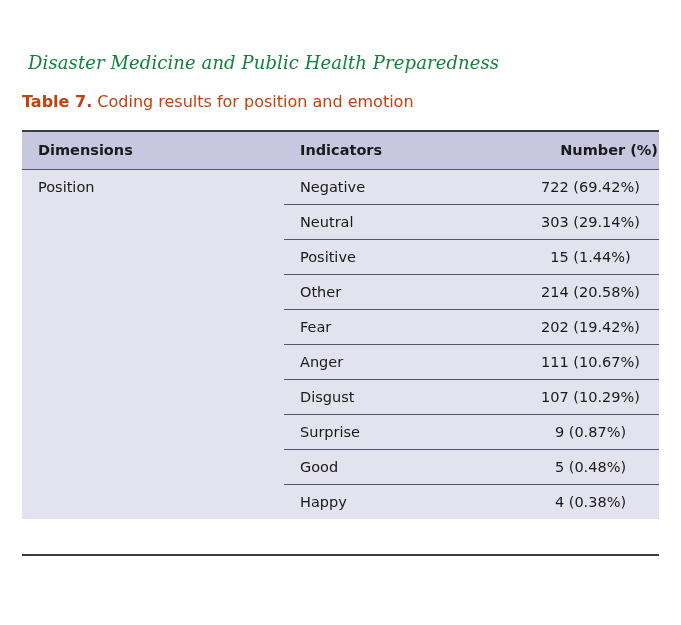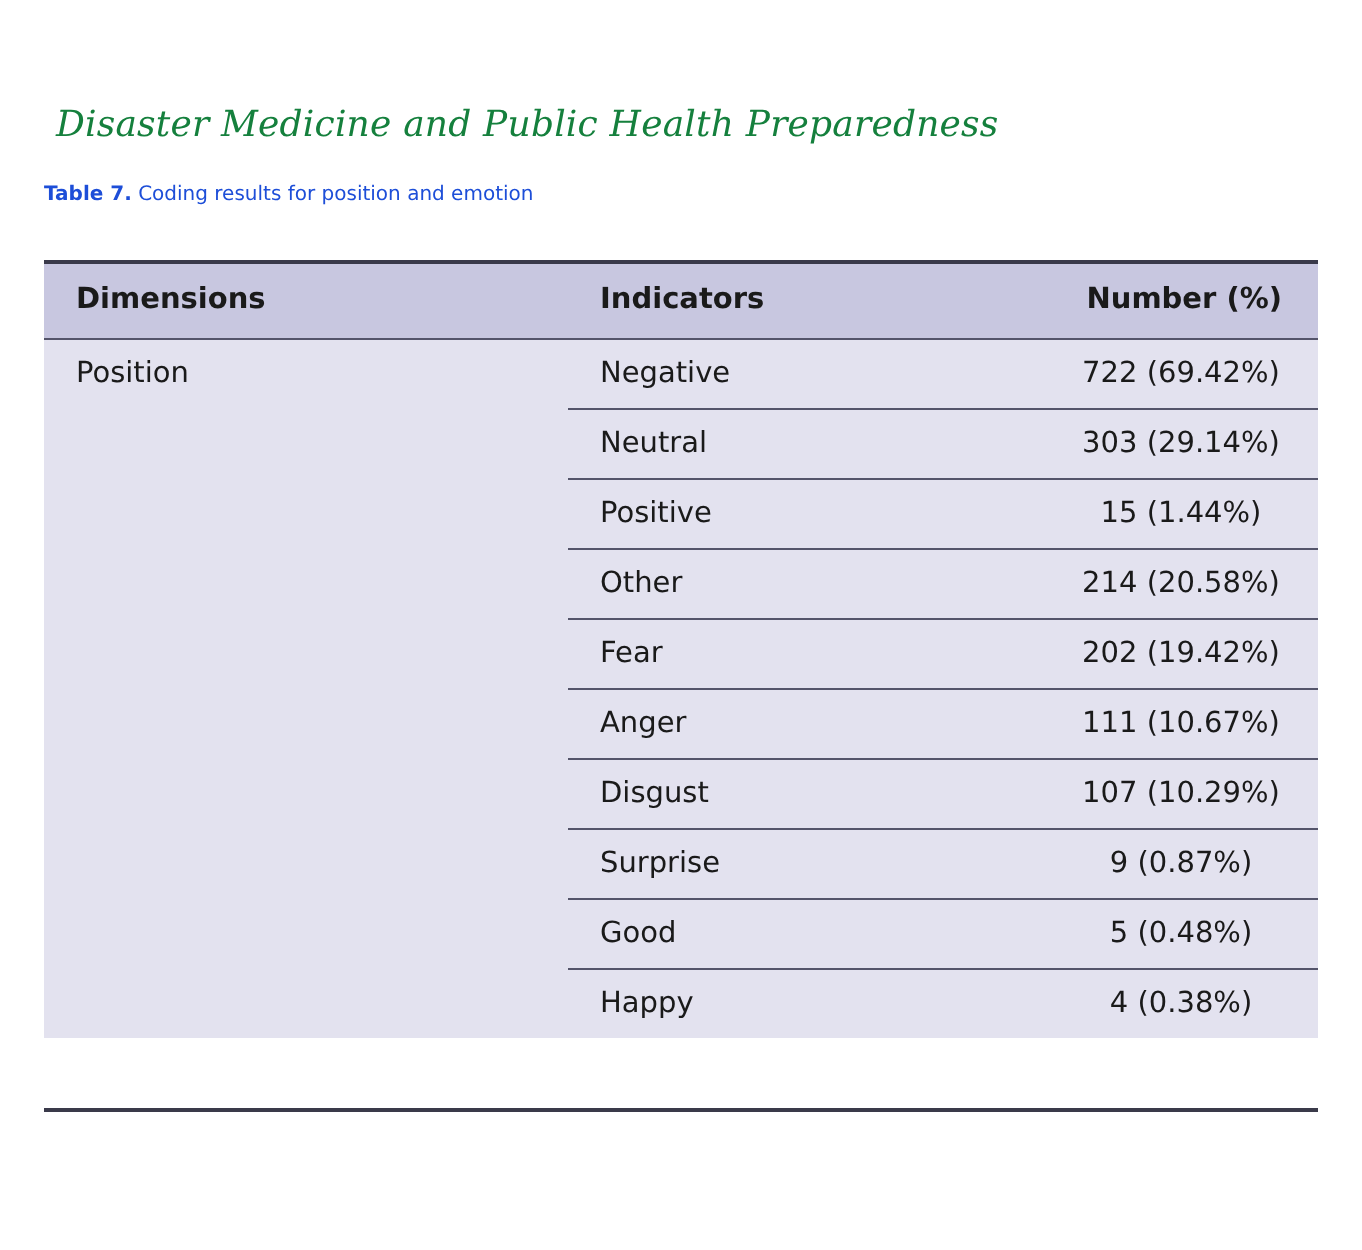--- a/index.html
+++ b/index.html
@@ -30,22 +30,22 @@
     font-size: 18px;
     color: #15803d;
     letter-spacing: 0.1px;
     white-space: nowrap;
     margin-top: 36px;
   }
   .table-caption {
     position: absolute;
     left: 22px;
     top: 92px;
-    font-size: 10px;
-    color: #1d4ed8;
+    font-size: 16px;
+    color: #c2410c;
     white-space: nowrap;
   }
   .table-caption .cap-label {
     font-weight: bold;
   }
   .table-caption .cap-text {
     font-weight: normal;
   }
   .table-wrap {
     position: absolute;
@@ -70,21 +70,21 @@
     color: #1a1a1a;
     text-align: left;
     padding: 10px 12px 11px 16px;
     border-top: 2px solid #3a3a4a;
     border-bottom: none;
     height: 22px;
     box-sizing: border-box;
   }
   table.data-table thead th.num {
     text-align: right;
-    padding-right: 18px;
+    padding-right: 1px;
   }
   table.data-table tbody td {
     font-size: 14.5px;
     color: #1a1a1a;
     padding: 9px 12px 9px 16px;
     vertical-align: top;
     background: #e3e2ef;
     height: 20px;
     box-sizing: border-box;
   }

